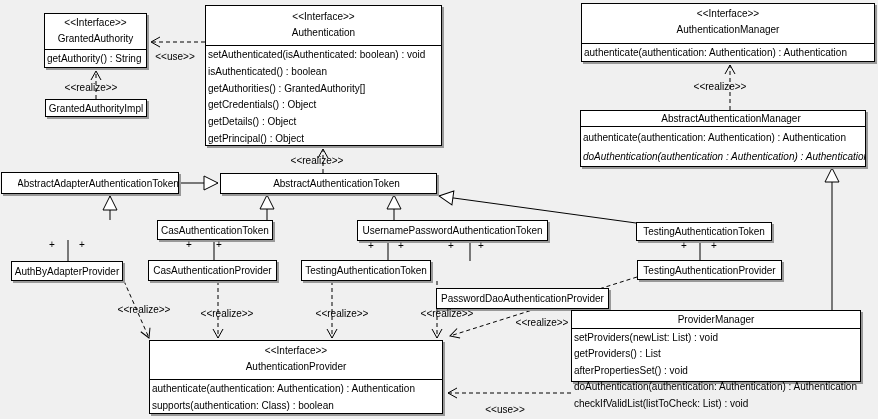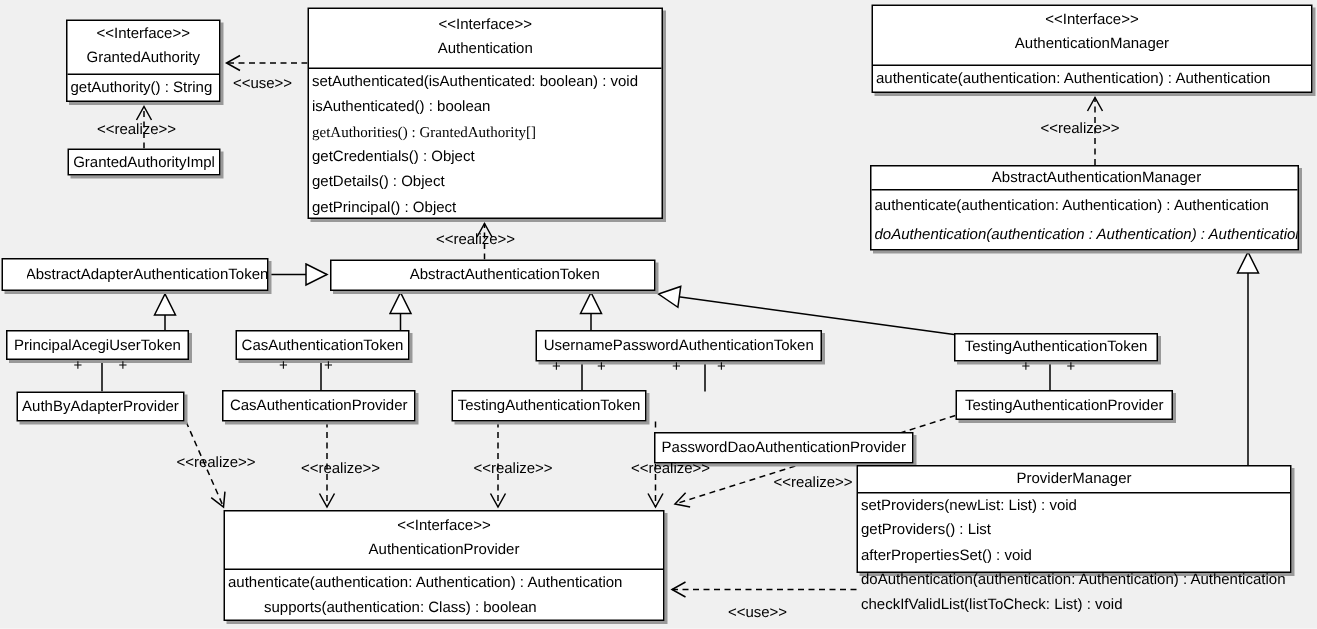--- a/index.html
+++ b/index.html
@@ -72,21 +72,21 @@
   </div>
 
   <div class="box" style="left:205px;top:5px;width:237px;height:141px;">
     <div class="title" style="height:36px;padding-top:3px;">
       <div class="line">&lt;&lt;Interface&gt;&gt;</div>
       <div class="line">Authentication</div>
     </div>
     <div class="methods" style="padding-top:1px;">
       <div class="m" style="line-height:16.8px;">setAuthenticated(isAuthenticated: boolean) : void</div>
       <div class="m" style="line-height:16.8px;">isAuthenticated() : boolean</div>
-      <div class="m" style="line-height:16.8px;font-family:Liberation Serif, serif;">getAuthorities() : GrantedAuthority[]</div>
+      <div class="m" style="line-height:16.8px;">getAuthorities() : GrantedAuthority[]</div>
       <div class="m" style="line-height:16.8px;">getCredentials() : Object</div>
       <div class="m" style="line-height:16.8px;">getDetails() : Object</div>
       <div class="m" style="line-height:16.8px;">getPrincipal() : Object</div>
     </div>
   </div>
 
   <div class="box" style="left:581px;top:3px;width:294px;height:59px;">
     <div class="title" style="height:37px;padding-top:2px;">
       <div class="line">&lt;&lt;Interface&gt;&gt;</div>
       <div class="line">AuthenticationManager</div>
@@ -107,23 +107,20 @@
   </div>
 
   <div class="box" style="left:1px;top:172px;width:178px;height:22px;">
     <div class="single-name abstract-name">AbstractAdapterAuthenticationToken</div>
   </div>
 
   <div class="box" style="left:220px;top:173px;width:217px;height:21px;">
     <div class="single-name abstract-name">AbstractAuthenticationToken</div>
   </div>
 
-  <div class="box" style="left:4px;top:220px;width:122px;height:20px;">
-    <div class="single-name">PrincipalAcegiUserToken</div>
-  </div>
   <div class="box" style="left:157px;top:220px;width:116px;height:20px;">
     <div class="single-name">CasAuthenticationToken</div>
   </div>
   <div class="box" style="left:357px;top:220px;width:191px;height:21px;">
     <div class="single-name">UsernamePasswordAuthenticationToken</div>
   </div>
   <div class="box" style="left:636px;top:222px;width:136px;height:19px;">
     <div class="single-name">TestingAuthenticationToken</div>
   </div>
 
@@ -143,21 +140,21 @@
     <div class="single-name">TestingAuthenticationProvider</div>
   </div>
 
   <div class="box" style="left:149px;top:340px;width:294px;height:74px;">
     <div class="title" style="height:36px;padding-top:2px;">
       <div class="line">&lt;&lt;Interface&gt;&gt;</div>
       <div class="line">AuthenticationProvider</div>
     </div>
     <div class="methods">
       <div class="m" style="line-height:17px;">authenticate(authentication: Authentication) : Authentication</div>
-      <div class="m" style="line-height:17px;margin-left:24px;">supports(authentication: Class) : boolean</div>
+      <div class="m" style="line-height:17px;">supports(authentication: Class) : boolean</div>
     </div>
   </div>
 
   <div class="box" style="left:571px;top:310px;width:290px;height:72px;">
     <div class="title" style="height:17px;">
       <div class="line" style="line-height:17px;">ProviderManager</div>
     </div>
     <div class="methods" style="padding-top:1px;">
       <div class="m" style="line-height:16.4px;">setProviders(newList: List) : void</div>
       <div class="m" style="line-height:16.4px;">getProviders() : List</div>

